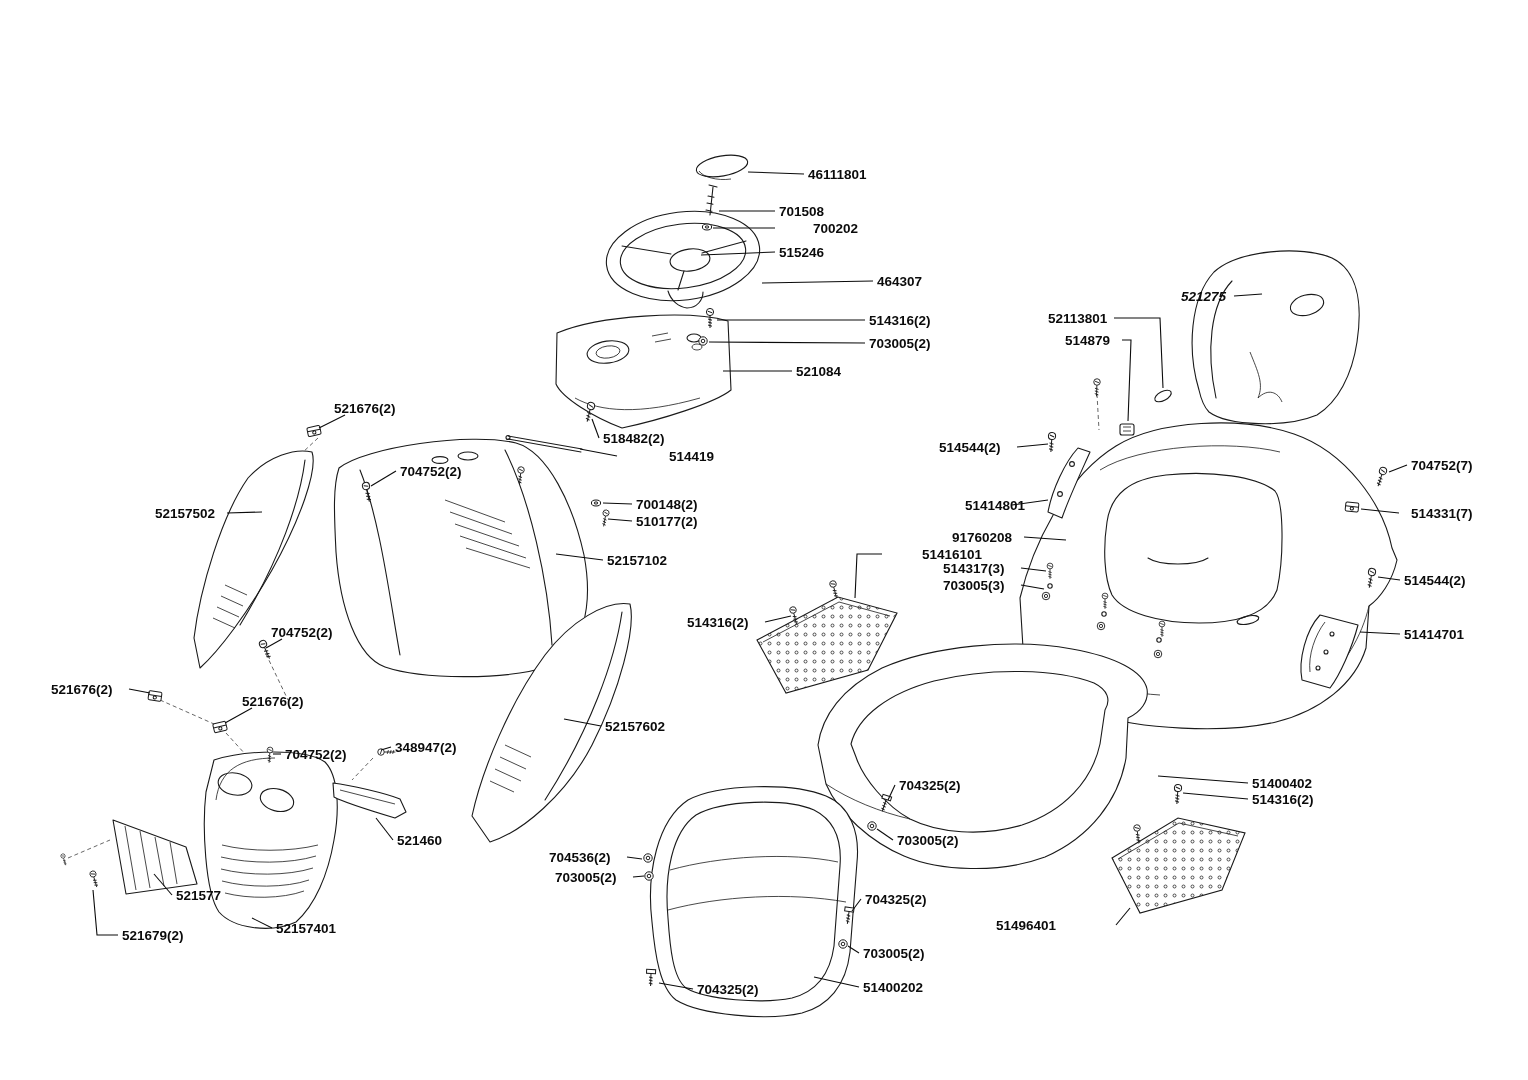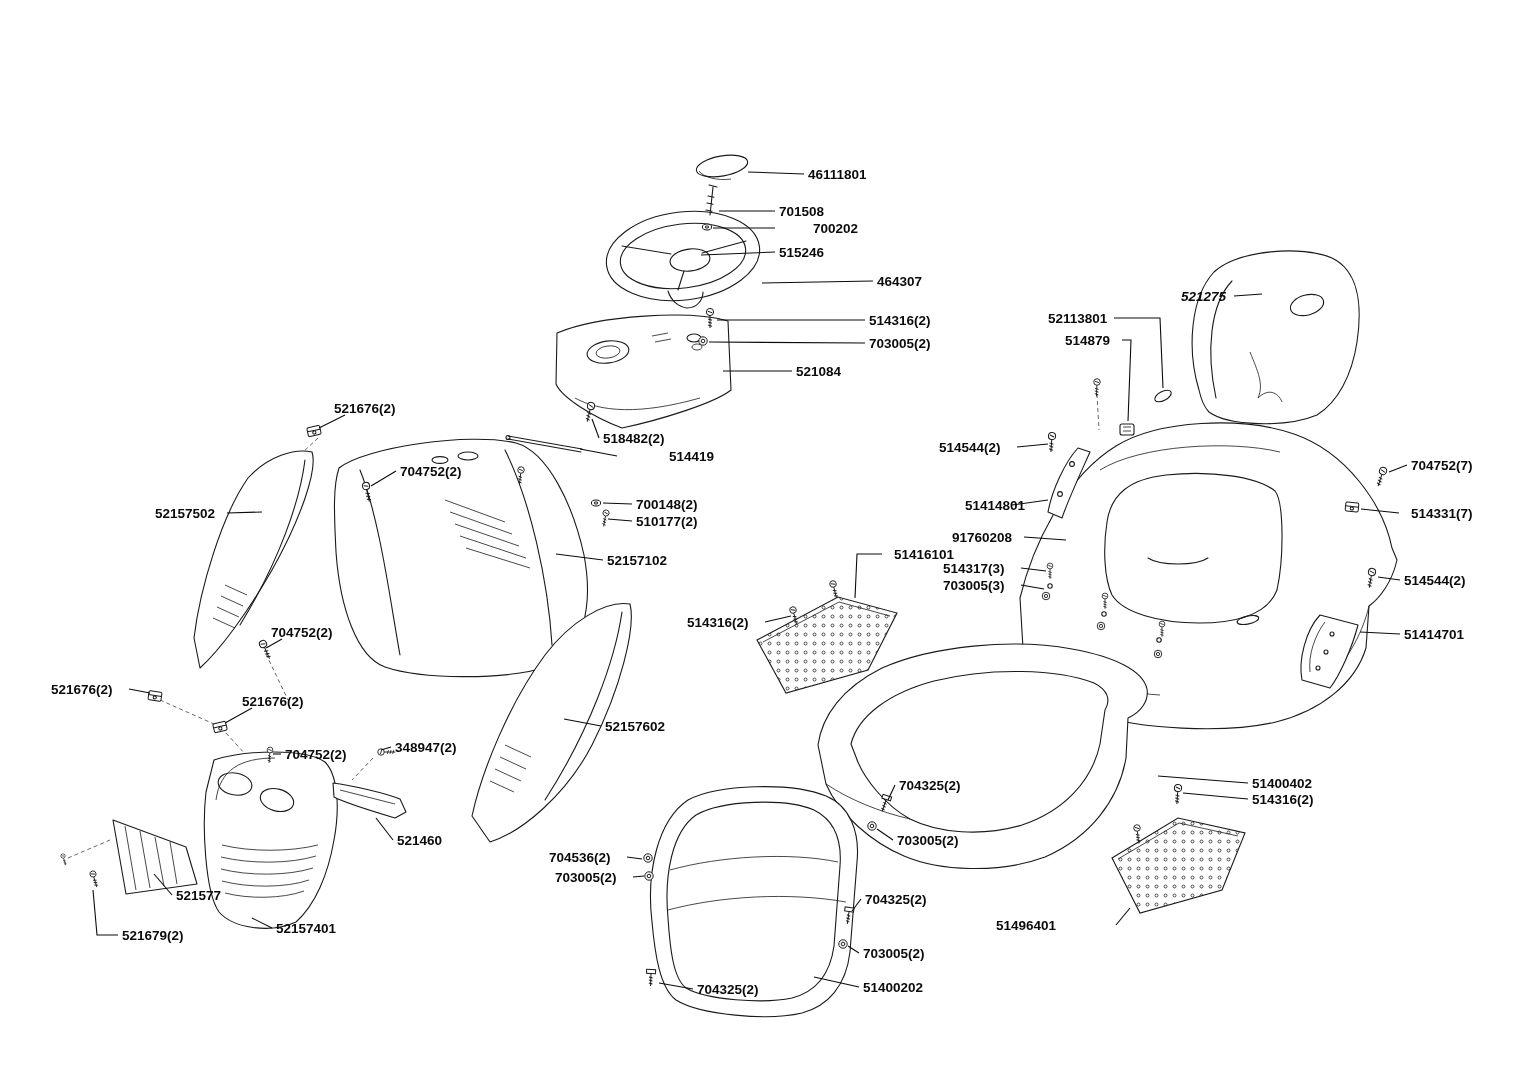--- a/index.html
+++ b/index.html
@@ -325,21 +325,21 @@
     <div class="part-label" style="left: 603px; top: 438px; text-align: right;">518482(2)</div>
     <div class="part-label" style="left: 621px; top: 456px; margin-left: 48px;">514419</div>
     <div class="part-label" style="left: 636px; top: 504px;">700148(2)</div>
     <div class="part-label" style="left: 636px; top: 521px;">510177(2)</div>
     <div class="part-label" style="left: 607px; top: 560px;">52157102</div>
     <div class="part-label" style="left: 939px; top: 447px;">514544(2)</div>
     <div class="part-label" style="left: 965px; top: 505px;">51414801</div>
     <div class="part-label" style="left: 952px; top: 537px;">91760208</div>
     <div class="part-label" style="left: 1411px; top: 465px;">704752(7)</div>
     <div class="part-label" style="left: 1403px; top: 513px; margin-left: 8px;">514331(7)</div>
-    <div class="part-label" style="left: 894px; top: 554px;">51416101</div>
+    <div class="part-label" style="left: 922px; top: 554px;">51416101</div>
     <div class="part-label" style="left: 943px; top: 568px;">514317(3)</div>
     <div class="part-label" style="left: 943px; top: 585px;">703005(3)</div>
     <div class="part-label" style="left: 1404px; top: 580px;">514544(2)</div>
     <div class="part-label" style="left: 687px; top: 622px;">514316(2)</div>
     <div class="part-label" style="left: 1404px; top: 634px;">51414701</div>
     <div class="part-label" style="left: 271px; top: 632px;">704752(2)</div>
     <div class="part-label" style="left: 51px; top: 689px;">521676(2)</div>
     <div class="part-label" style="left: 242px; top: 701px;">521676(2)</div>
     <div class="part-label" style="left: 285px; top: 754px;">704752(2)</div>
     <div class="part-label" style="left: 395px; top: 747px;">348947(2)</div>

